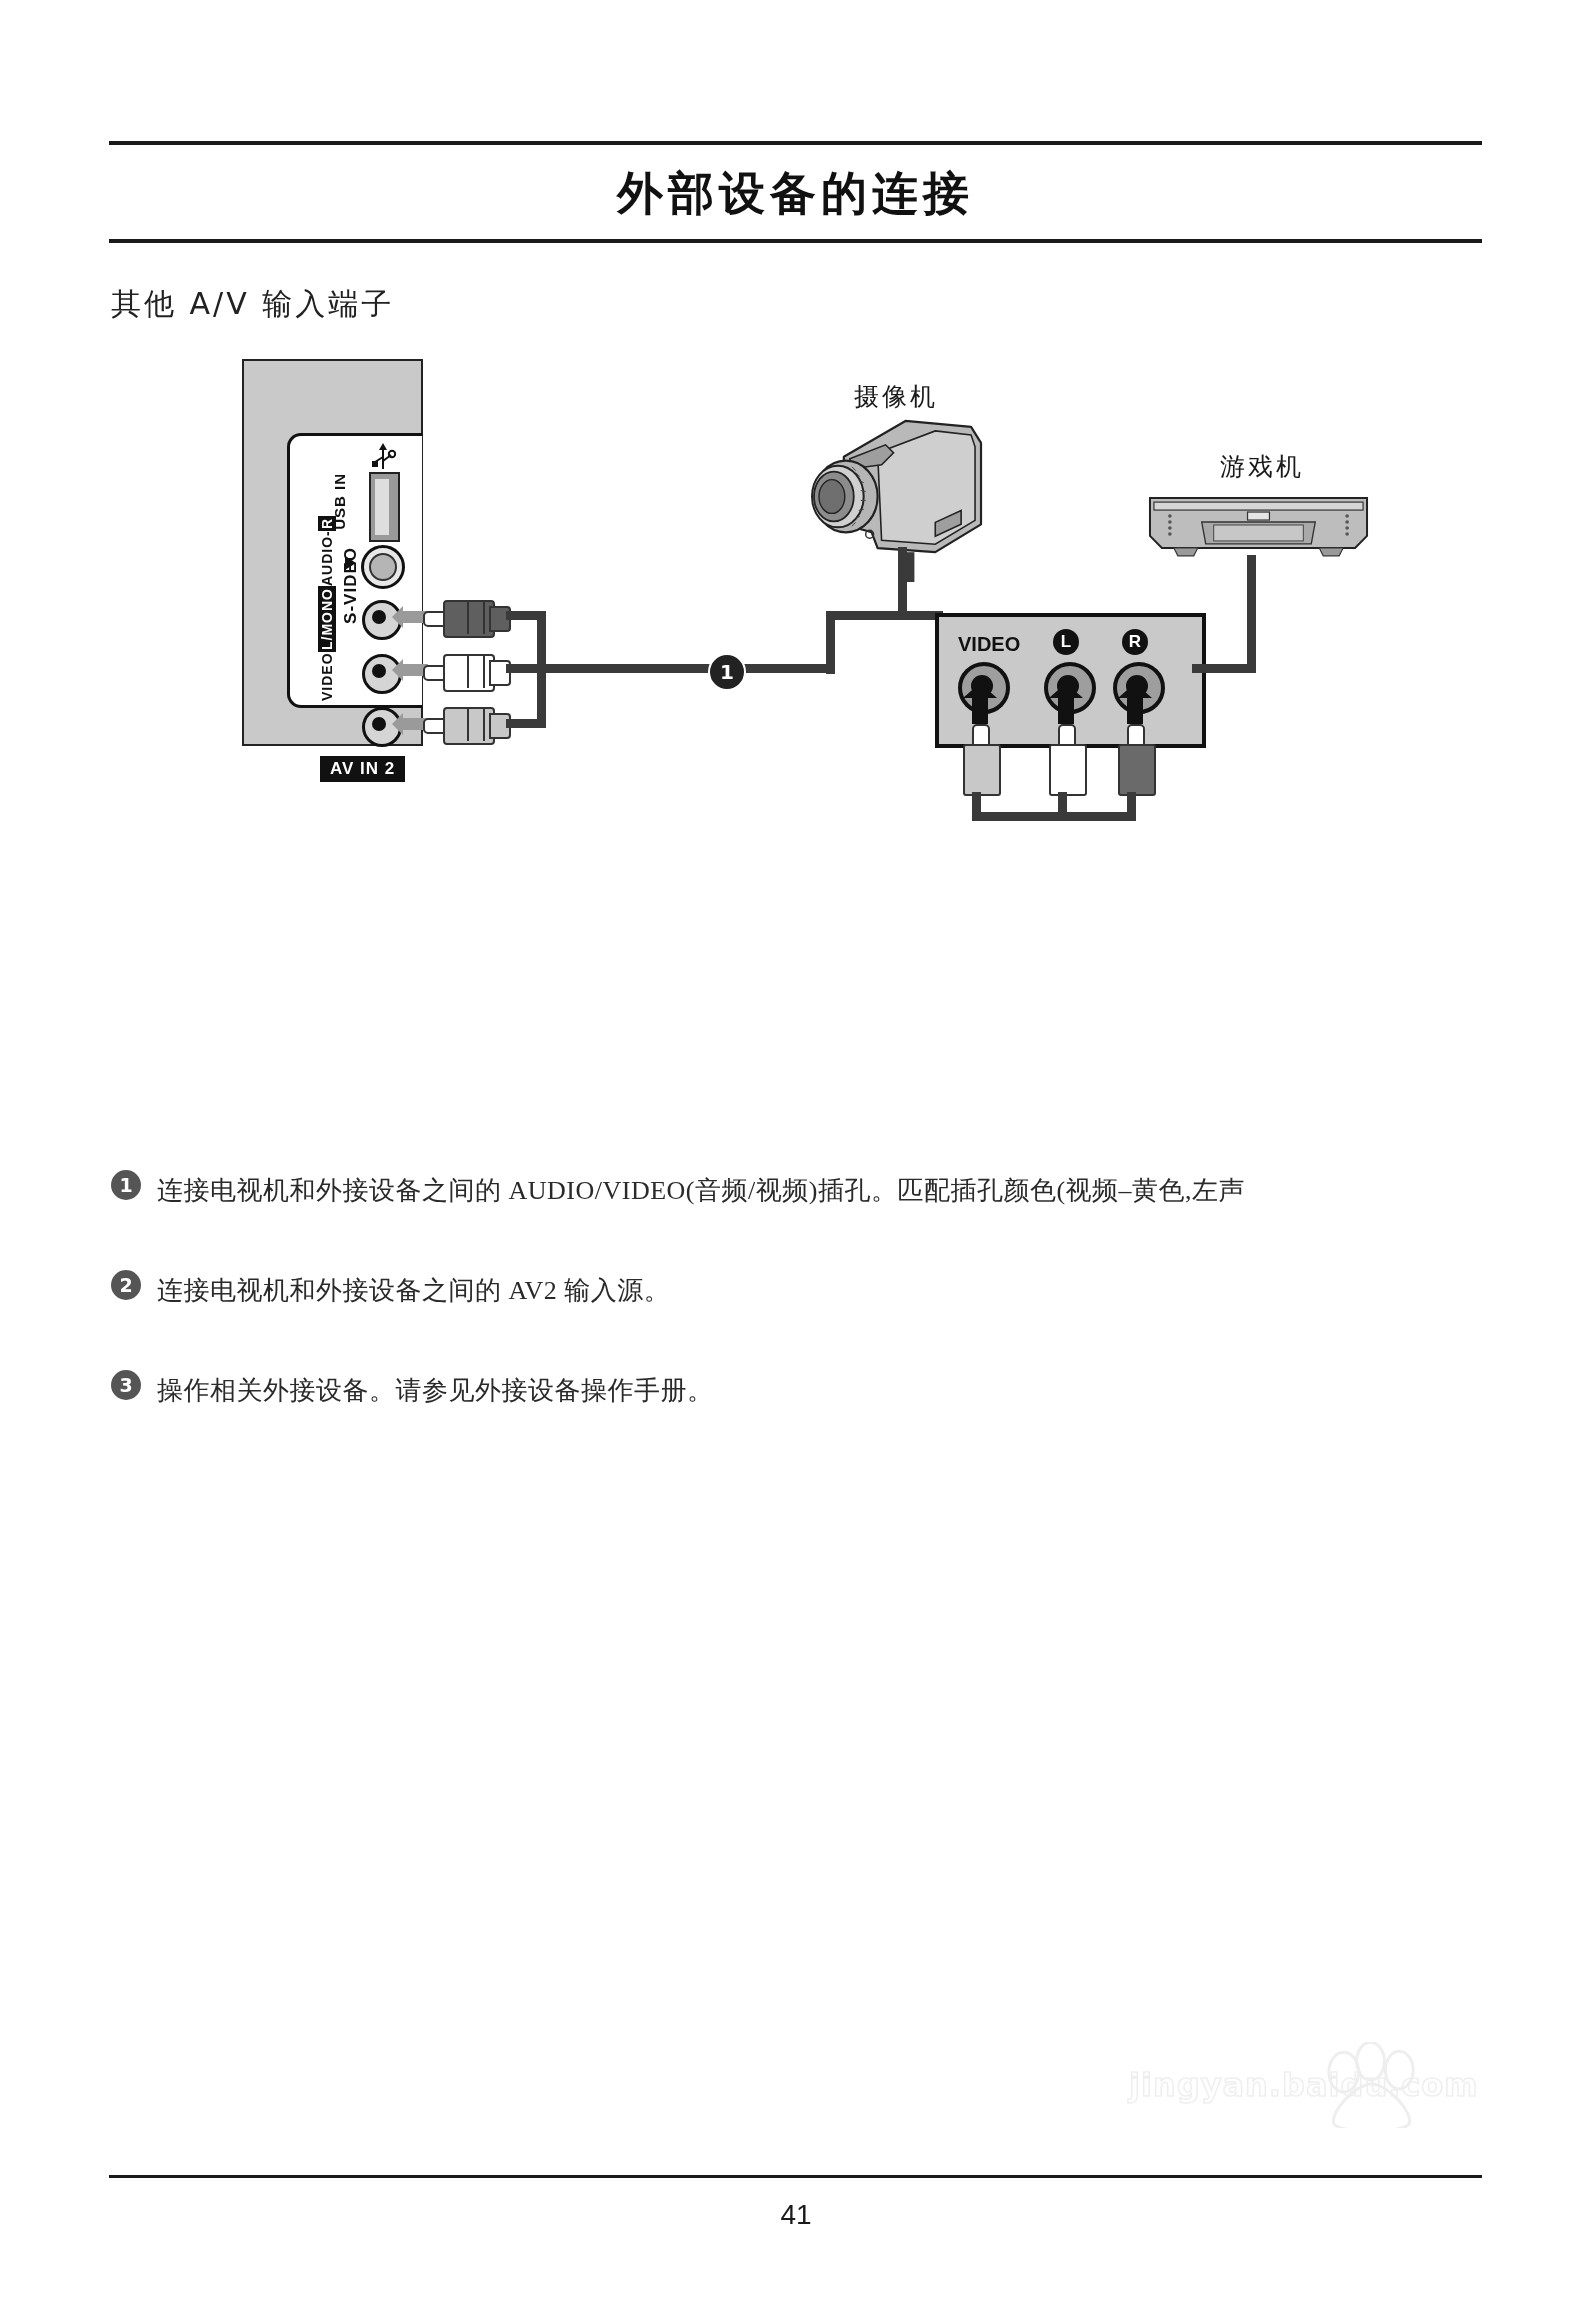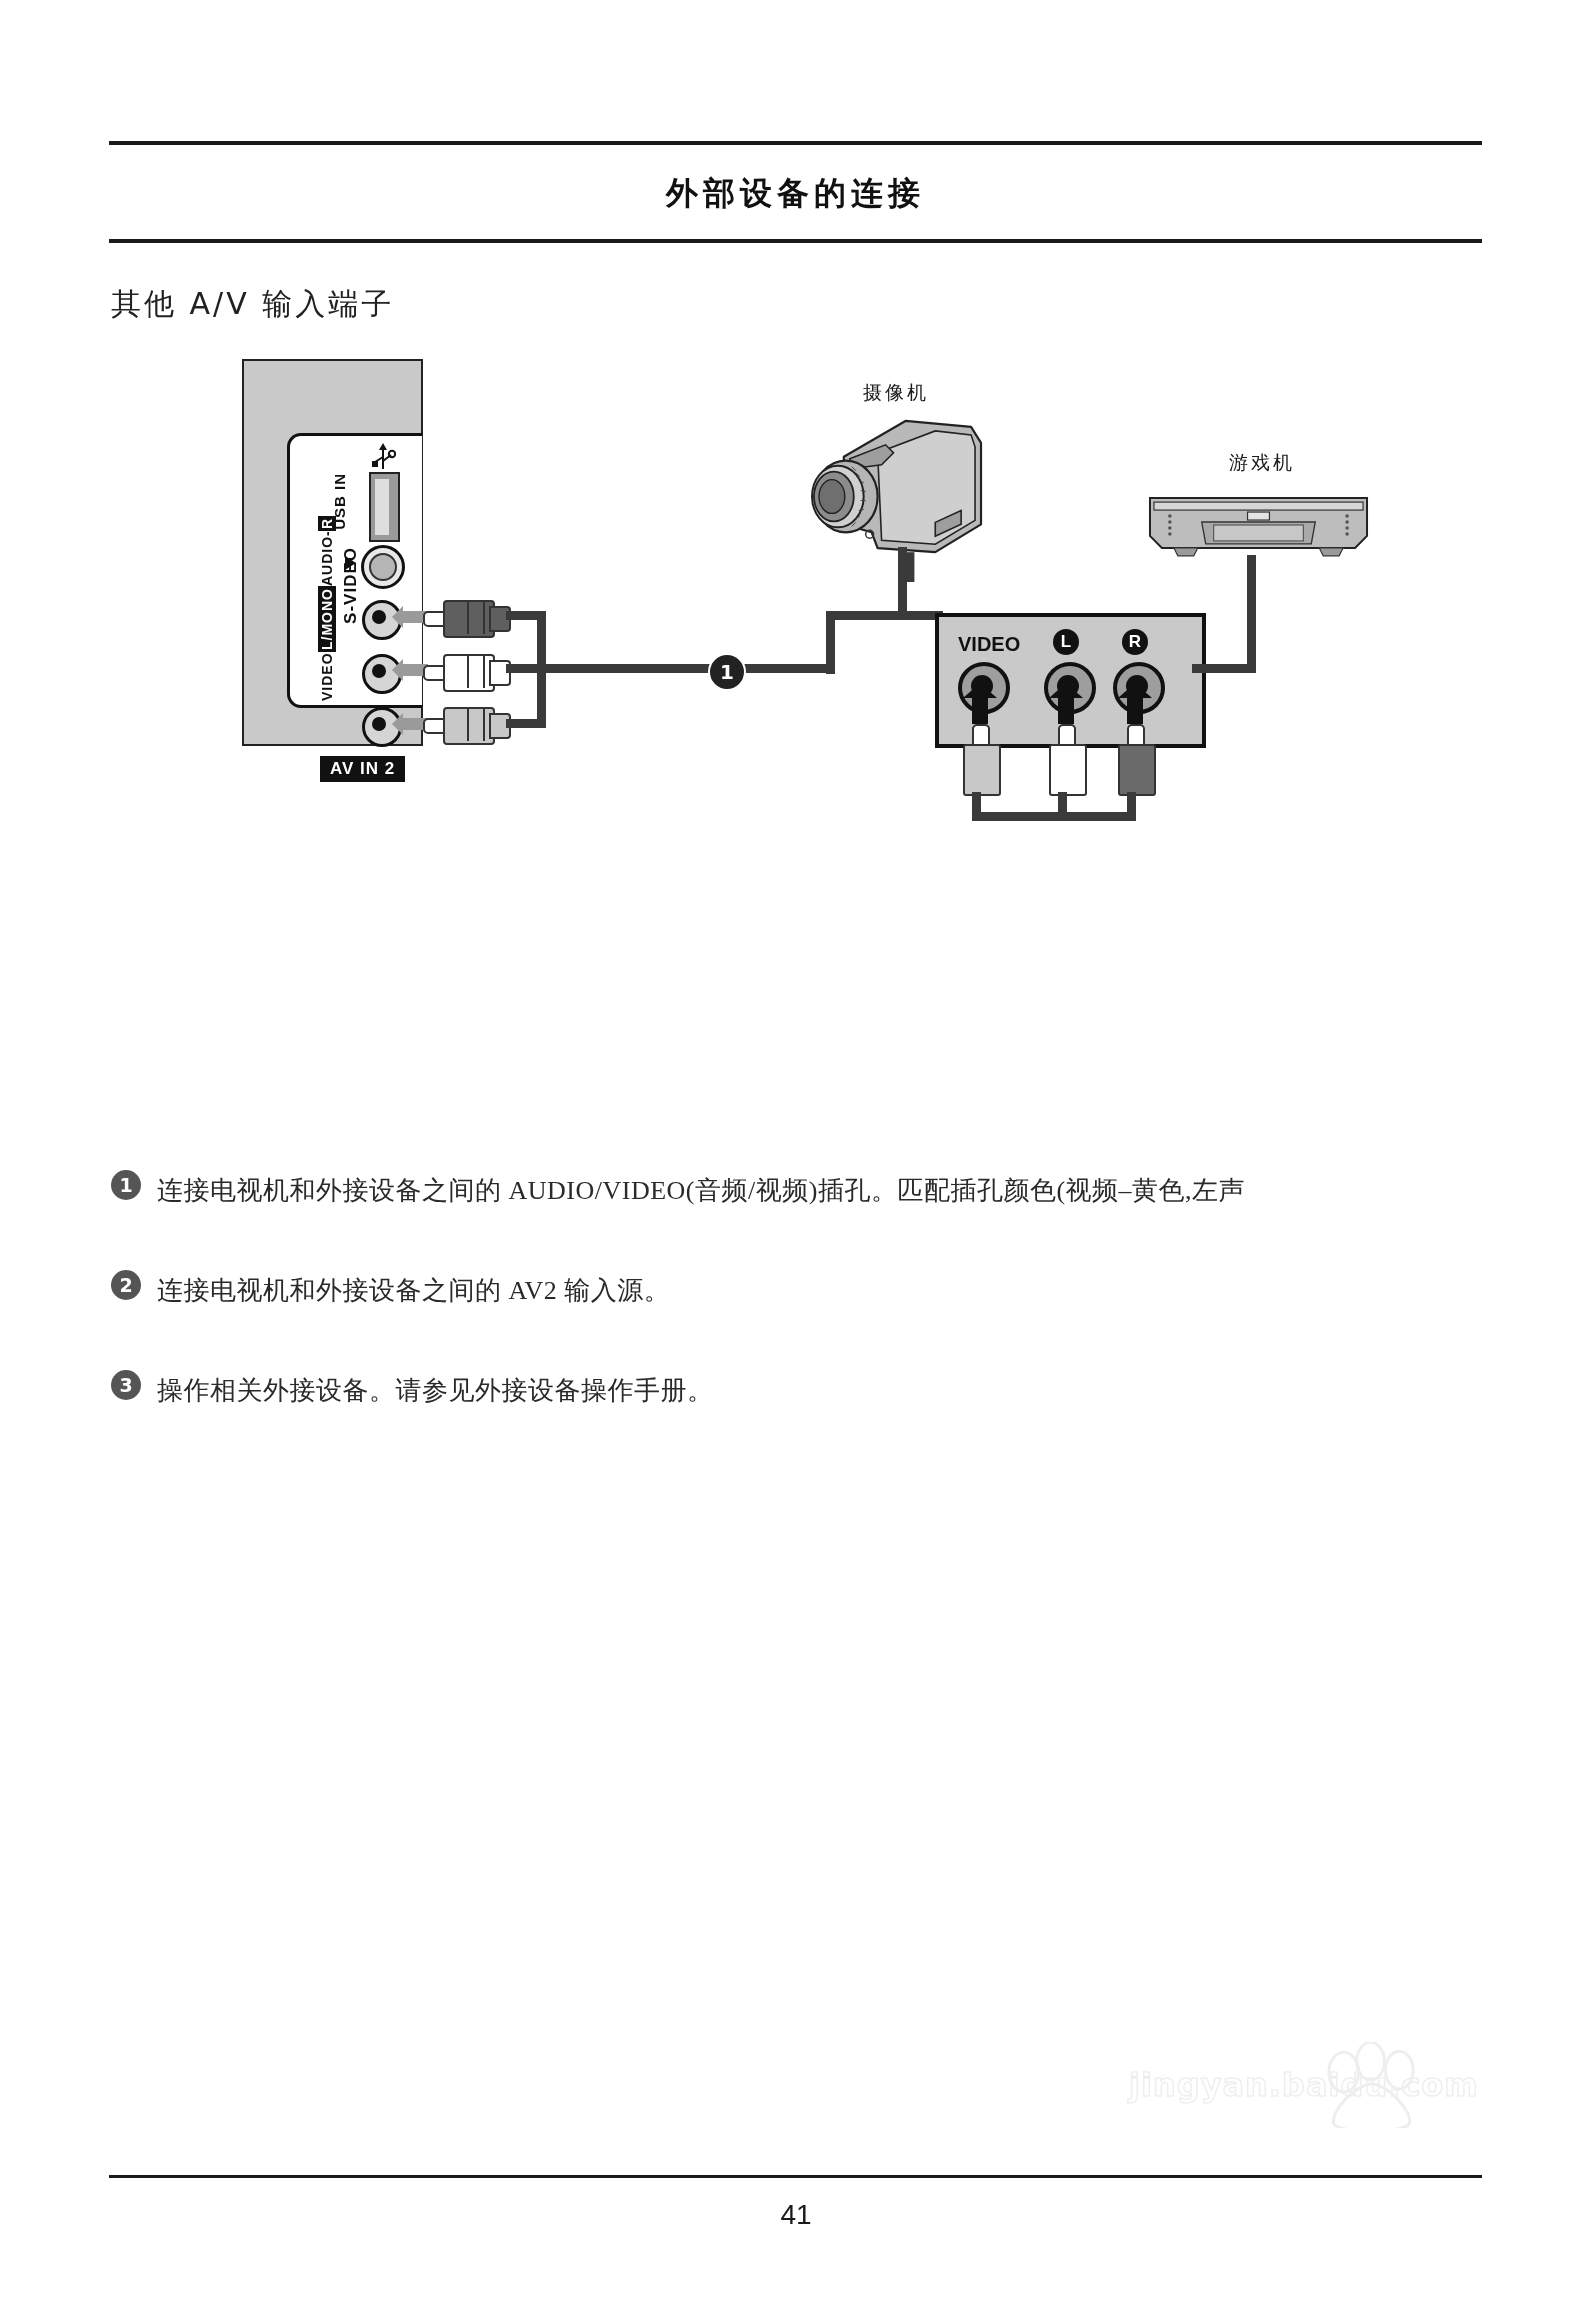--- a/index.html
+++ b/index.html
@@ -10,35 +10,35 @@
   }
   .page{position:absolute;inset:0;}
 
   
   .hdr-rule-top{position:absolute;left:109px;top:141px;width:1373px;height:4px;background:#1a1a1a;}
   .hdr-rule-bot{position:absolute;left:109px;top:239px;width:1373px;height:4px;background:#1a1a1a;}
   .page-title{
     position:absolute;left:109px;top:153px;width:1373px;height:82px;
     display:flex;align-items:center;justify-content:center;
     font-family:"DejaVu Sans","Liberation Sans",sans-serif;
-    font-weight:bold;font-size:32px;letter-spacing:5px;color:#111;
+    font-weight:bold;font-size:46px;letter-spacing:5px;color:#111;
   }
 
   
   .subtitle{
     position:absolute;left:111px;top:284px;
     font-size:30px;letter-spacing:3px;color:#222;
     font-family:"DejaVu Sans","Liberation Sans",sans-serif;
   }
 
   
   .diagram{position:absolute;left:0;top:358px;width:1592px;height:786px;}
 
   .lbl{
-    position:absolute;font-size:19px;letter-spacing:3px;color:#1a1a1a;
+    position:absolute;font-size:25px;letter-spacing:3px;color:#1a1a1a;
     font-family:"DejaVu Serif","Liberation Serif",serif;white-space:nowrap;
   }
   .lbl-cam{left:896px;top:22px;transform:translateX(-50%);}
   .lbl-game{left:1262px;top:92px;transform:translateX(-50%);}
 
   
   .tv-panel{
     position:absolute;left:242px;top:1px;width:177px;height:383px;
     background:#c9c9c9;border:2px solid #222;
   }

